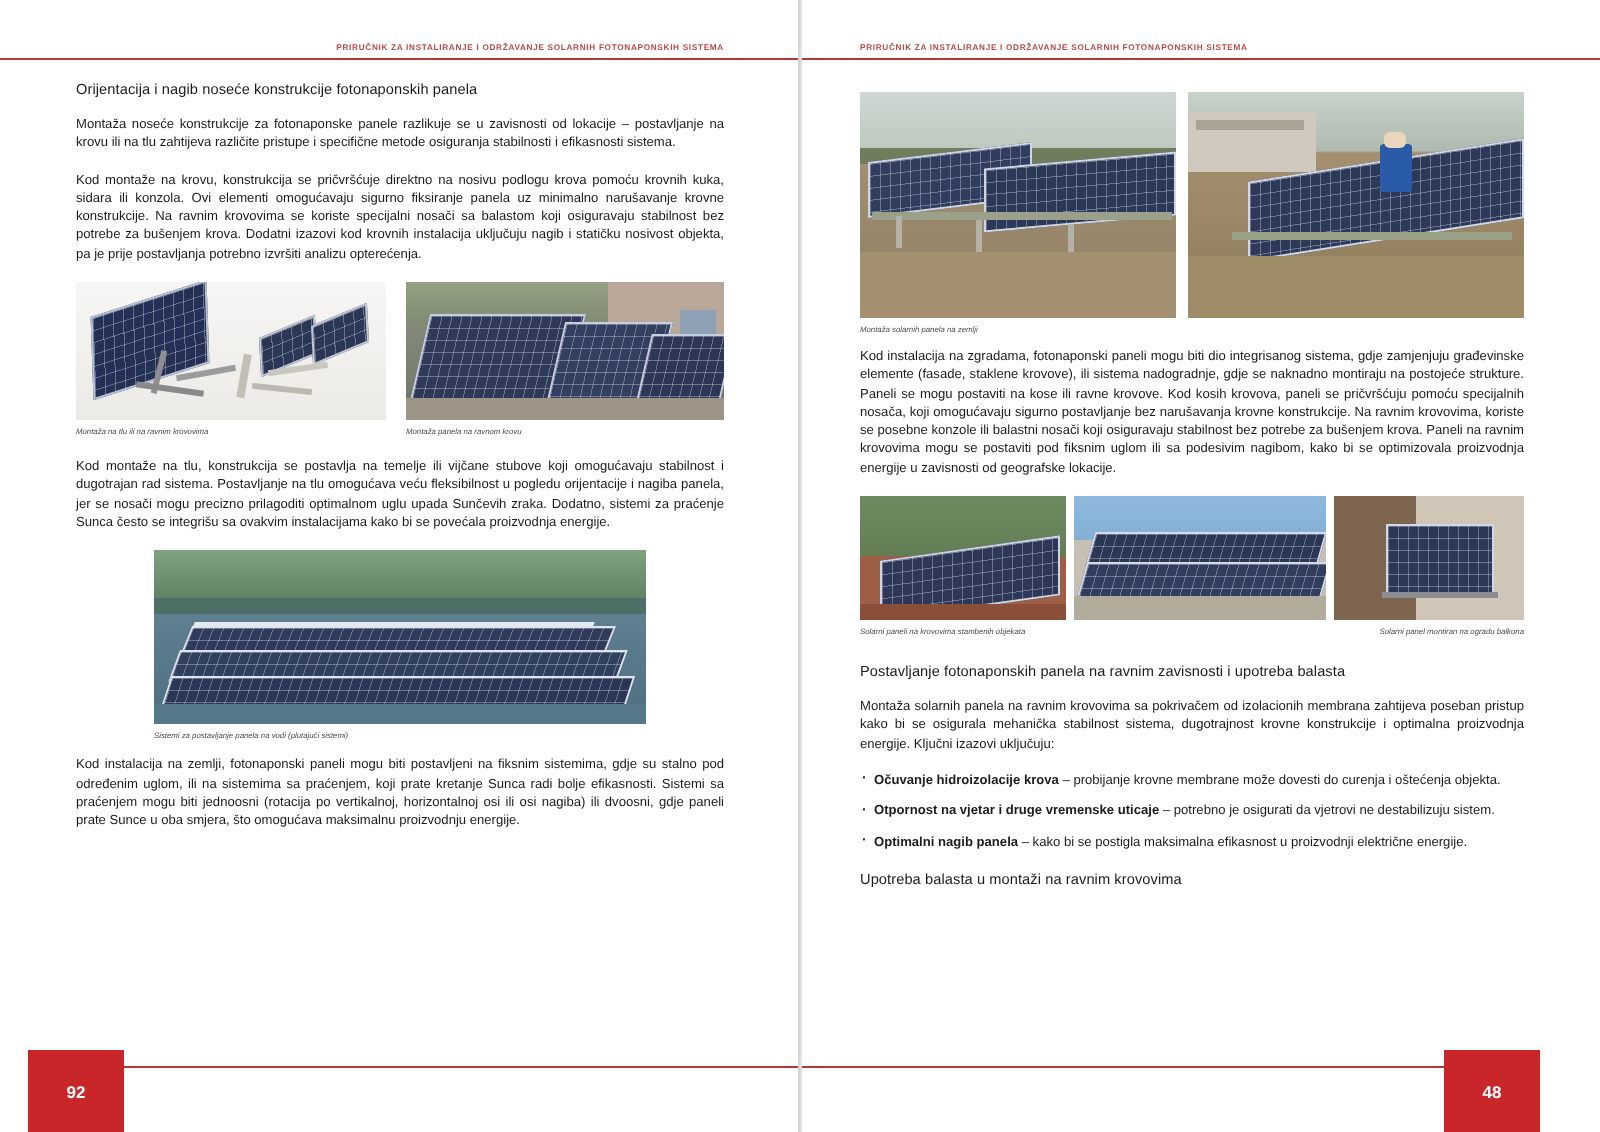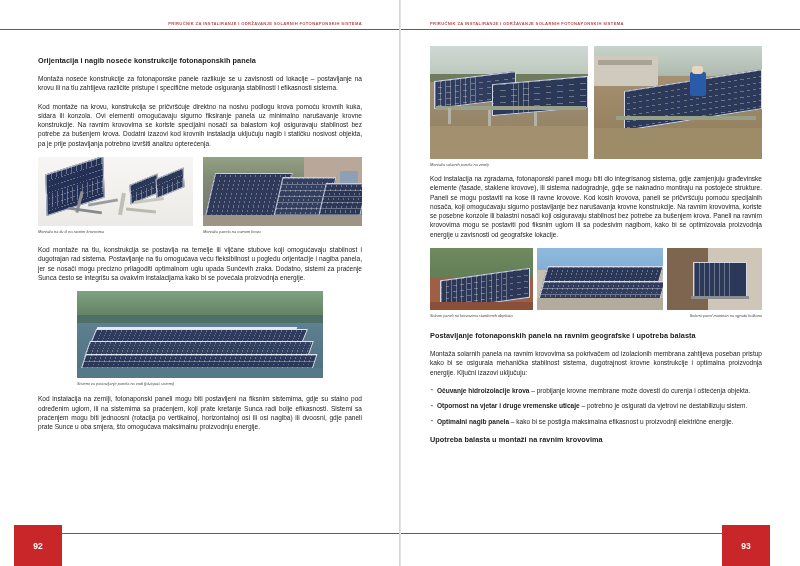--- a/index.html
+++ b/index.html
@@ -22,21 +22,21 @@
     text-transform:uppercase;white-space:nowrap;position:absolute;top:3px;
   }
   .left .hdr-text{right:0;}
   .right .hdr-text{left:0;}
   .hdr-rule{position:absolute;top:11px;height:1.1px;background:#b03a3a;}
   .left .hdr-rule{left:-38px;right:-38px;}
   .right .hdr-rule{left:-30px;right:-38px;}
 
   
   h2.sec{
-    font-size:7.3px;font-weight:700;color:#1b1b1b;margin:16px 0 9px 0;
+    font-size:7.3px;font-weight:400;color:#1b1b1b;margin:0 0 9px 0;
     letter-spacing:.05px;
   }
   p.body{
     font-size:6.55px;line-height:9.3px;color:#1c1c1c;text-align:justify;
     margin:0 0 9px 0;
   }
   .cap{
     font-size:3.9px;font-style:italic;color:#4a4a4a;margin:3px 0 0 0;
     line-height:5px;
   }
@@ -241,37 +241,37 @@
         </div>
         <div style="position:absolute;left:24px;top:48px;width:58px;height:3px;background:#8b8d92;"></div>
       </div>
     </div>
 
     <div style="display:flex;justify-content:space-between;">
       <div class="cap">Solarni paneli na krovovima stambenih objekata</div>
       <div class="cap">Solarni panel montiran na ogradu balkona</div>
     </div>
 
-    <h2 class="sec" style="margin-top:13px;">Postavljanje fotonaponskih panela na ravnim geografske i upotreba balasta</h2>
+    <h2 class="sec" style="margin-top:13px;">Postavljanje fotonaponskih panela na ravnim zavisnosti i upotreba balasta</h2>
 
     <p class="body">Montaža solarnih panela na ravnim krovovima sa pokrivačem od izolacionih membrana zahtijeva poseban pristup kako bi se osigurala mehanička stabilnost sistema, dugotrajnost krovne konstrukcije i optimalna proizvodnja energije. Ključni izazovi uključuju:</p>
 
     <ul class="bul">
       <li>
         <b>Očuvanje hidroizolacije krova</b><span> – probijanje krovne membrane može dovesti do curenja i oštećenja objekta.</span>
       </li>
       <li>
         <b>Otpornost na vjetar i druge vremenske uticaje</b><span> – potrebno je osigurati da vjetrovi ne destabilizuju sistem.</span>
       </li>
       <li>
         <b>Optimalni nagib panela</b><span> – kako bi se postigla maksimalna efikasnost u proizvodnji električne energije.</span>
       </li>
     </ul>
 
     <h2 class="sec" style="margin-top:9px;">Upotreba balasta u montaži na ravnim krovovima</h2>
 
     <div class="foot">
       <div class="foot-rule"></div>
-      <div class="pnum">93</div>
+      <div class="pnum">48</div>
     </div>
   </div>
 
 </div>
 
 </body></html>

